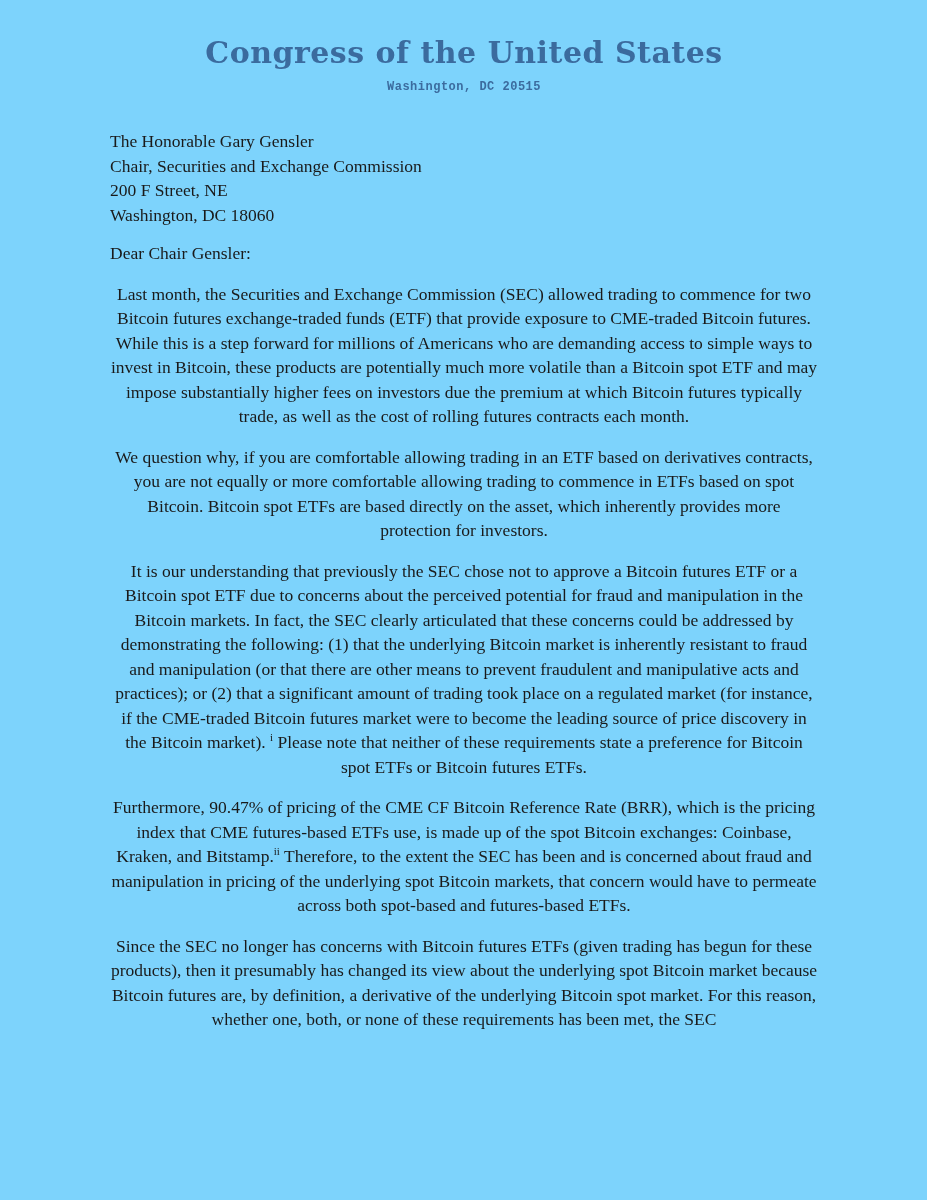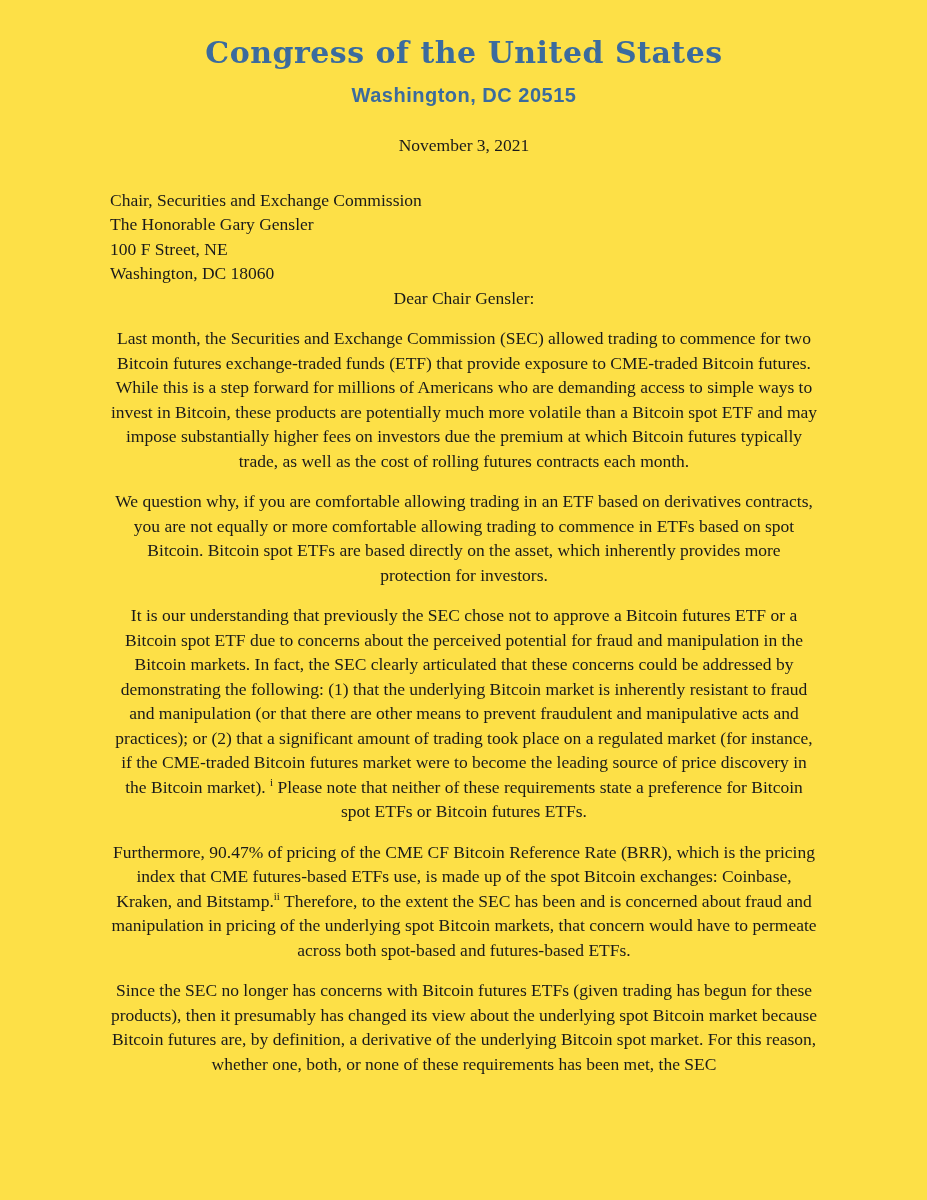--- a/index.html
+++ b/index.html
@@ -1,78 +1,77 @@
 <!DOCTYPE html>
 <html><head>
 <meta charset="utf-8">
 <style>
   html, body { margin: 0; padding: 0; background: #ffffff; }
   .page {
     position: relative;
     width: 927px;
     height: 1200px;
     margin: 0 auto;
-    background: #fde047;
+    background: #7dd3fc;
     box-sizing: border-box;
     padding: 36px 109px 0 110px;
     font-family: "Liberation Serif", serif;
     color: #1a1a1a;
     overflow: hidden;
   }
   .letterhead { text-align: center; }
   .lh-title {
     font-family: "DejaVu Serif", serif;
     font-weight: 700;
     font-size: 30px;
     line-height: 33px;
     letter-spacing: 0.5px;
   }
   .lh-address {
-    font-family: Liberation Sans, sans-serif;
+    font-family: Liberation Mono, monospace;
     font-weight: 700;
-    font-size: 20px;
+    font-size: 12px;
     line-height: 24px;
-    margin-top: 14px;
+    margin-top: 6px;
     letter-spacing: 0.5px;
   }
   .date {
     text-align: center;
     margin-top: 26px;
     font-size: 17.5px;
     line-height: 24.5px;
   }
   .recipient { margin-top: 30px; }
   .recipient div, .salutation, .para {
     font-size: 17.5px;
     line-height: 24.5px;
   }
-  .salutation { margin-top: 0; text-align: center; }
+  .salutation { margin-top: 14px; }
   .para { margin: 16px 0 0 0; text-align: center; }
   sup.fn {
     font-size: 11px;
     line-height: 0;
     vertical-align: super;
   }
 </style>
 </head>
 <body>
 
 <div class="page">
 
   <header class="letterhead">
     <div class="lh-title" style="color: rgb(59, 107, 158);">Congress of the United States</div>
     <div class="lh-address" style="color: rgb(59, 107, 158);">Washington, DC 20515</div>
   </header>
 
-  <div class="date">November 3, 2021</div>
 
   <div class="recipient">
+    <div>The Honorable Gary Gensler</div>
     <div>Chair, Securities and Exchange Commission</div>
-    <div>The Honorable Gary Gensler</div>
-    <div>100 F Street, NE</div>
+    <div>200 F Street, NE</div>
     <div>Washington, DC 18060</div>
   </div>
 
   <div class="salutation">Dear Chair Gensler:</div>
 
   <div>
 
     <p class="para"><span>Last month, the Securities and Exchange Commission (SEC) allowed trading to commence for two Bitcoin futures exchange-traded funds (ETF) that provide exposure to CME-traded Bitcoin futures. While this is a step forward for millions of Americans who are demanding access to simple ways to invest in Bitcoin, these products are potentially much more volatile than a Bitcoin spot ETF and may impose substantially higher fees on investors due the premium at which Bitcoin futures typically trade, as well as the cost of rolling futures contracts each month.</span></p>
 
     <p class="para"><span>We question why, if you are comfortable allowing trading in an ETF based on derivatives contracts, you are not equally or more comfortable allowing trading to commence in ETFs based on spot Bitcoin. Bitcoin spot ETFs are based directly on the asset, which inherently provides more protection for investors.</span></p>

